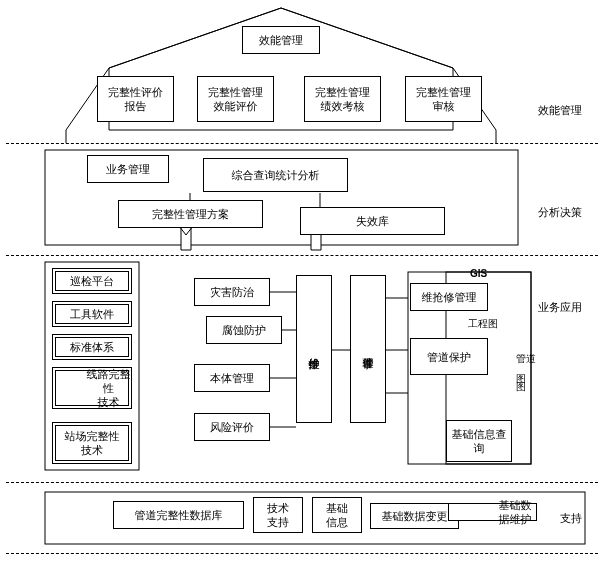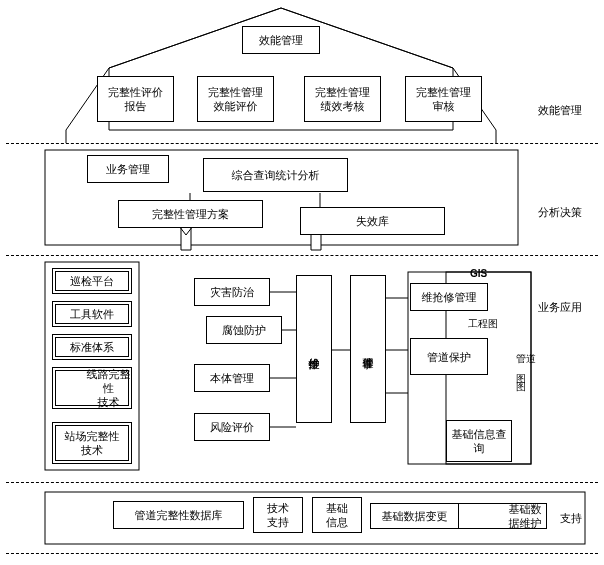--- a/index.html
+++ b/index.html
@@ -111,15 +111,15 @@
   <div class="plain" style="left:516px;top:352px;">管道</div>
   <div class="plain" style="left:516px;top:372px;">图</div>
   <div class="plain" style="left:516px;top:380px;">图</div>
 
   <div class="box" style="left:113px;top:501px;width:131px;height:28px;">管道完整性数据库</div>
   <div class="box" style="left:253px;top:497px;width:50px;height:36px;white-space:pre-line;"><span>技术
 支持</span></div>
   <div class="box" style="left:312px;top:497px;width:50px;height:36px;white-space:pre-line;"><span>基础
 信息</span></div>
   <div class="box" style="left:370px;top:503px;width:89px;height:26px;">基础数据变更</div>
-  <div class="box" style="left:458px;top:503px;width:89px;height:26px;padding-left:45px;">基础数据维护</div>
+  <div class="box" style="left:448px;top:503px;width:89px;height:18px;padding-left:45px;">基础数据维护</div>
 
 </div>
 
 </body></html>

